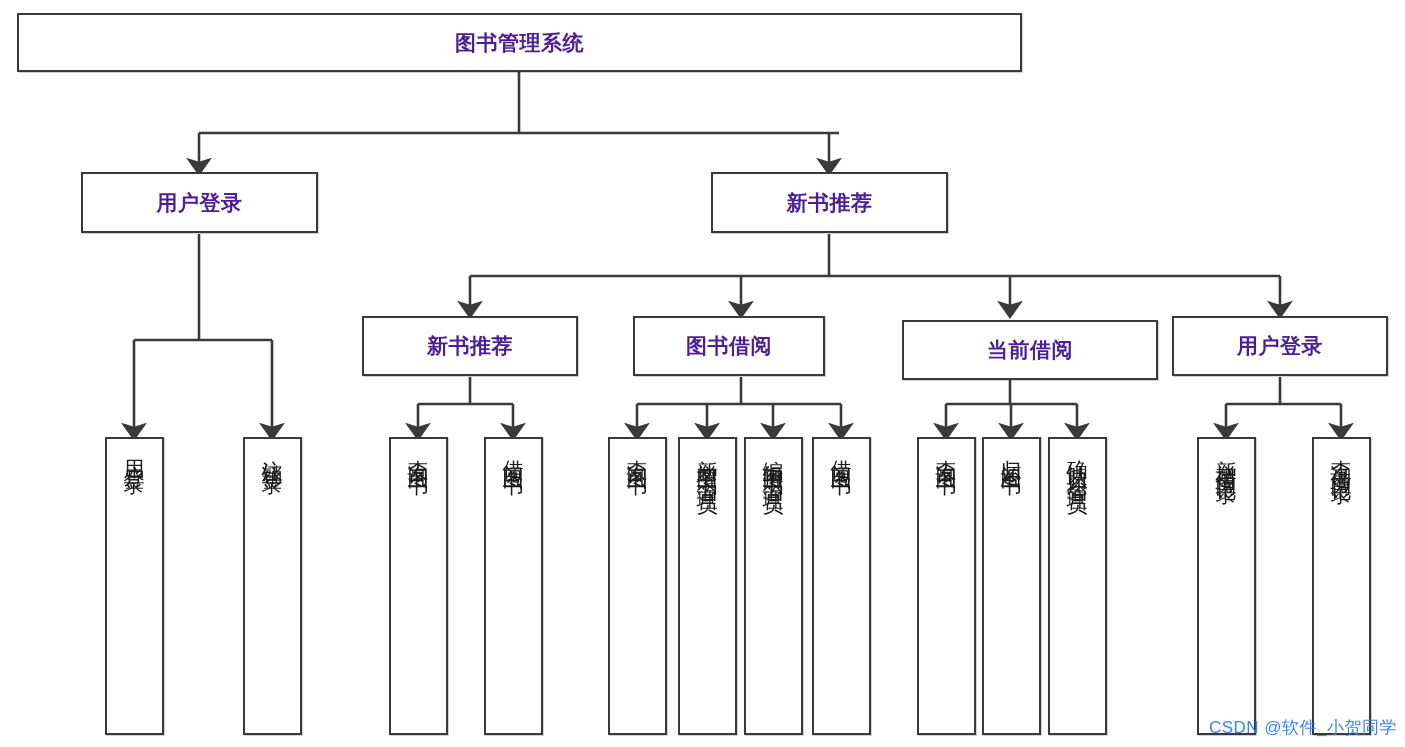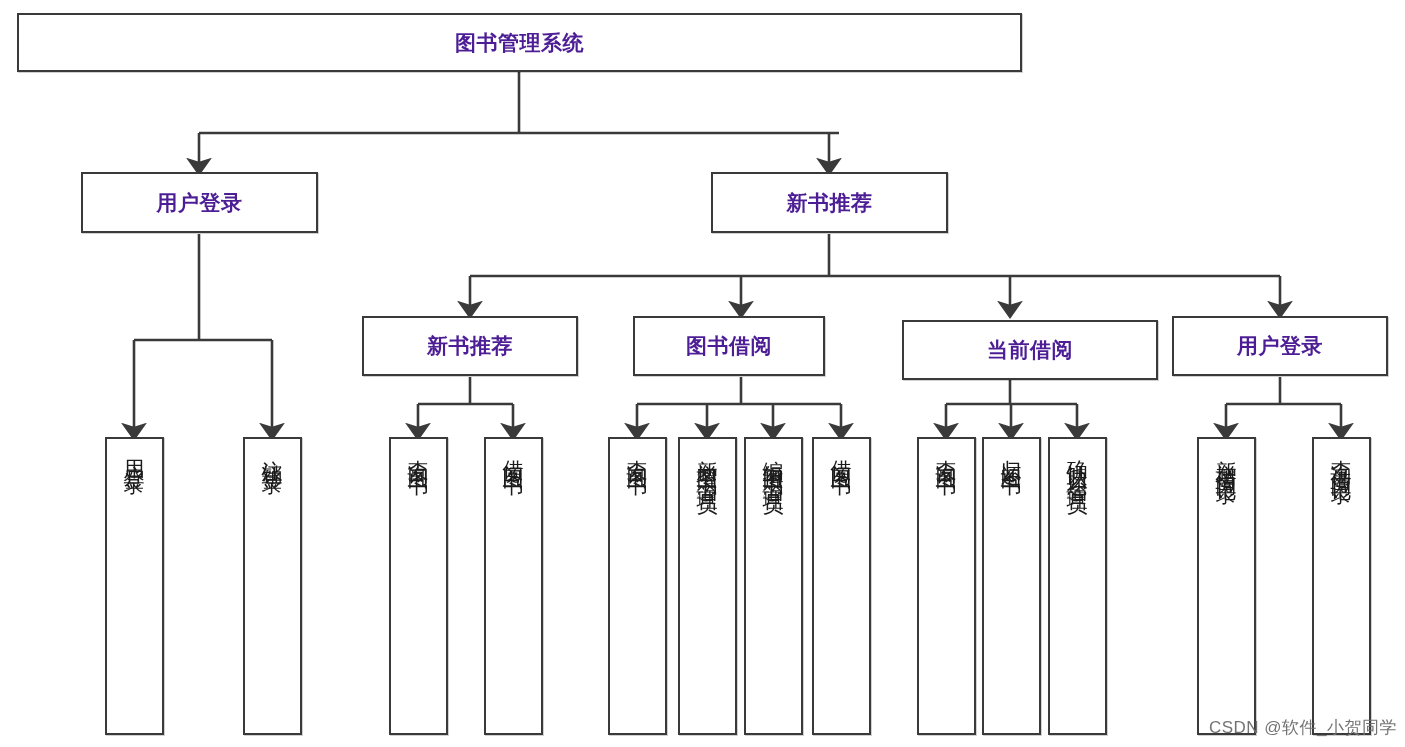--- a/index.html
+++ b/index.html
@@ -56,21 +56,21 @@
     text-orientation: upright;
     letter-spacing: 5px;
     line-height: 1;
     white-space: nowrap;
   }
   .watermark {
     position: absolute;
     right: 8px;
     bottom: 8px;
     font-size: 17px;
-    color: #737373;
+    color: #3b82f6;
     white-space: nowrap;
     letter-spacing: 0.5px;
   }
 </style>
 </head>
 <body>
 
 <div id="diagram-root">
 
   <svg id="flow-svg" viewBox="0 0 1405 747">

